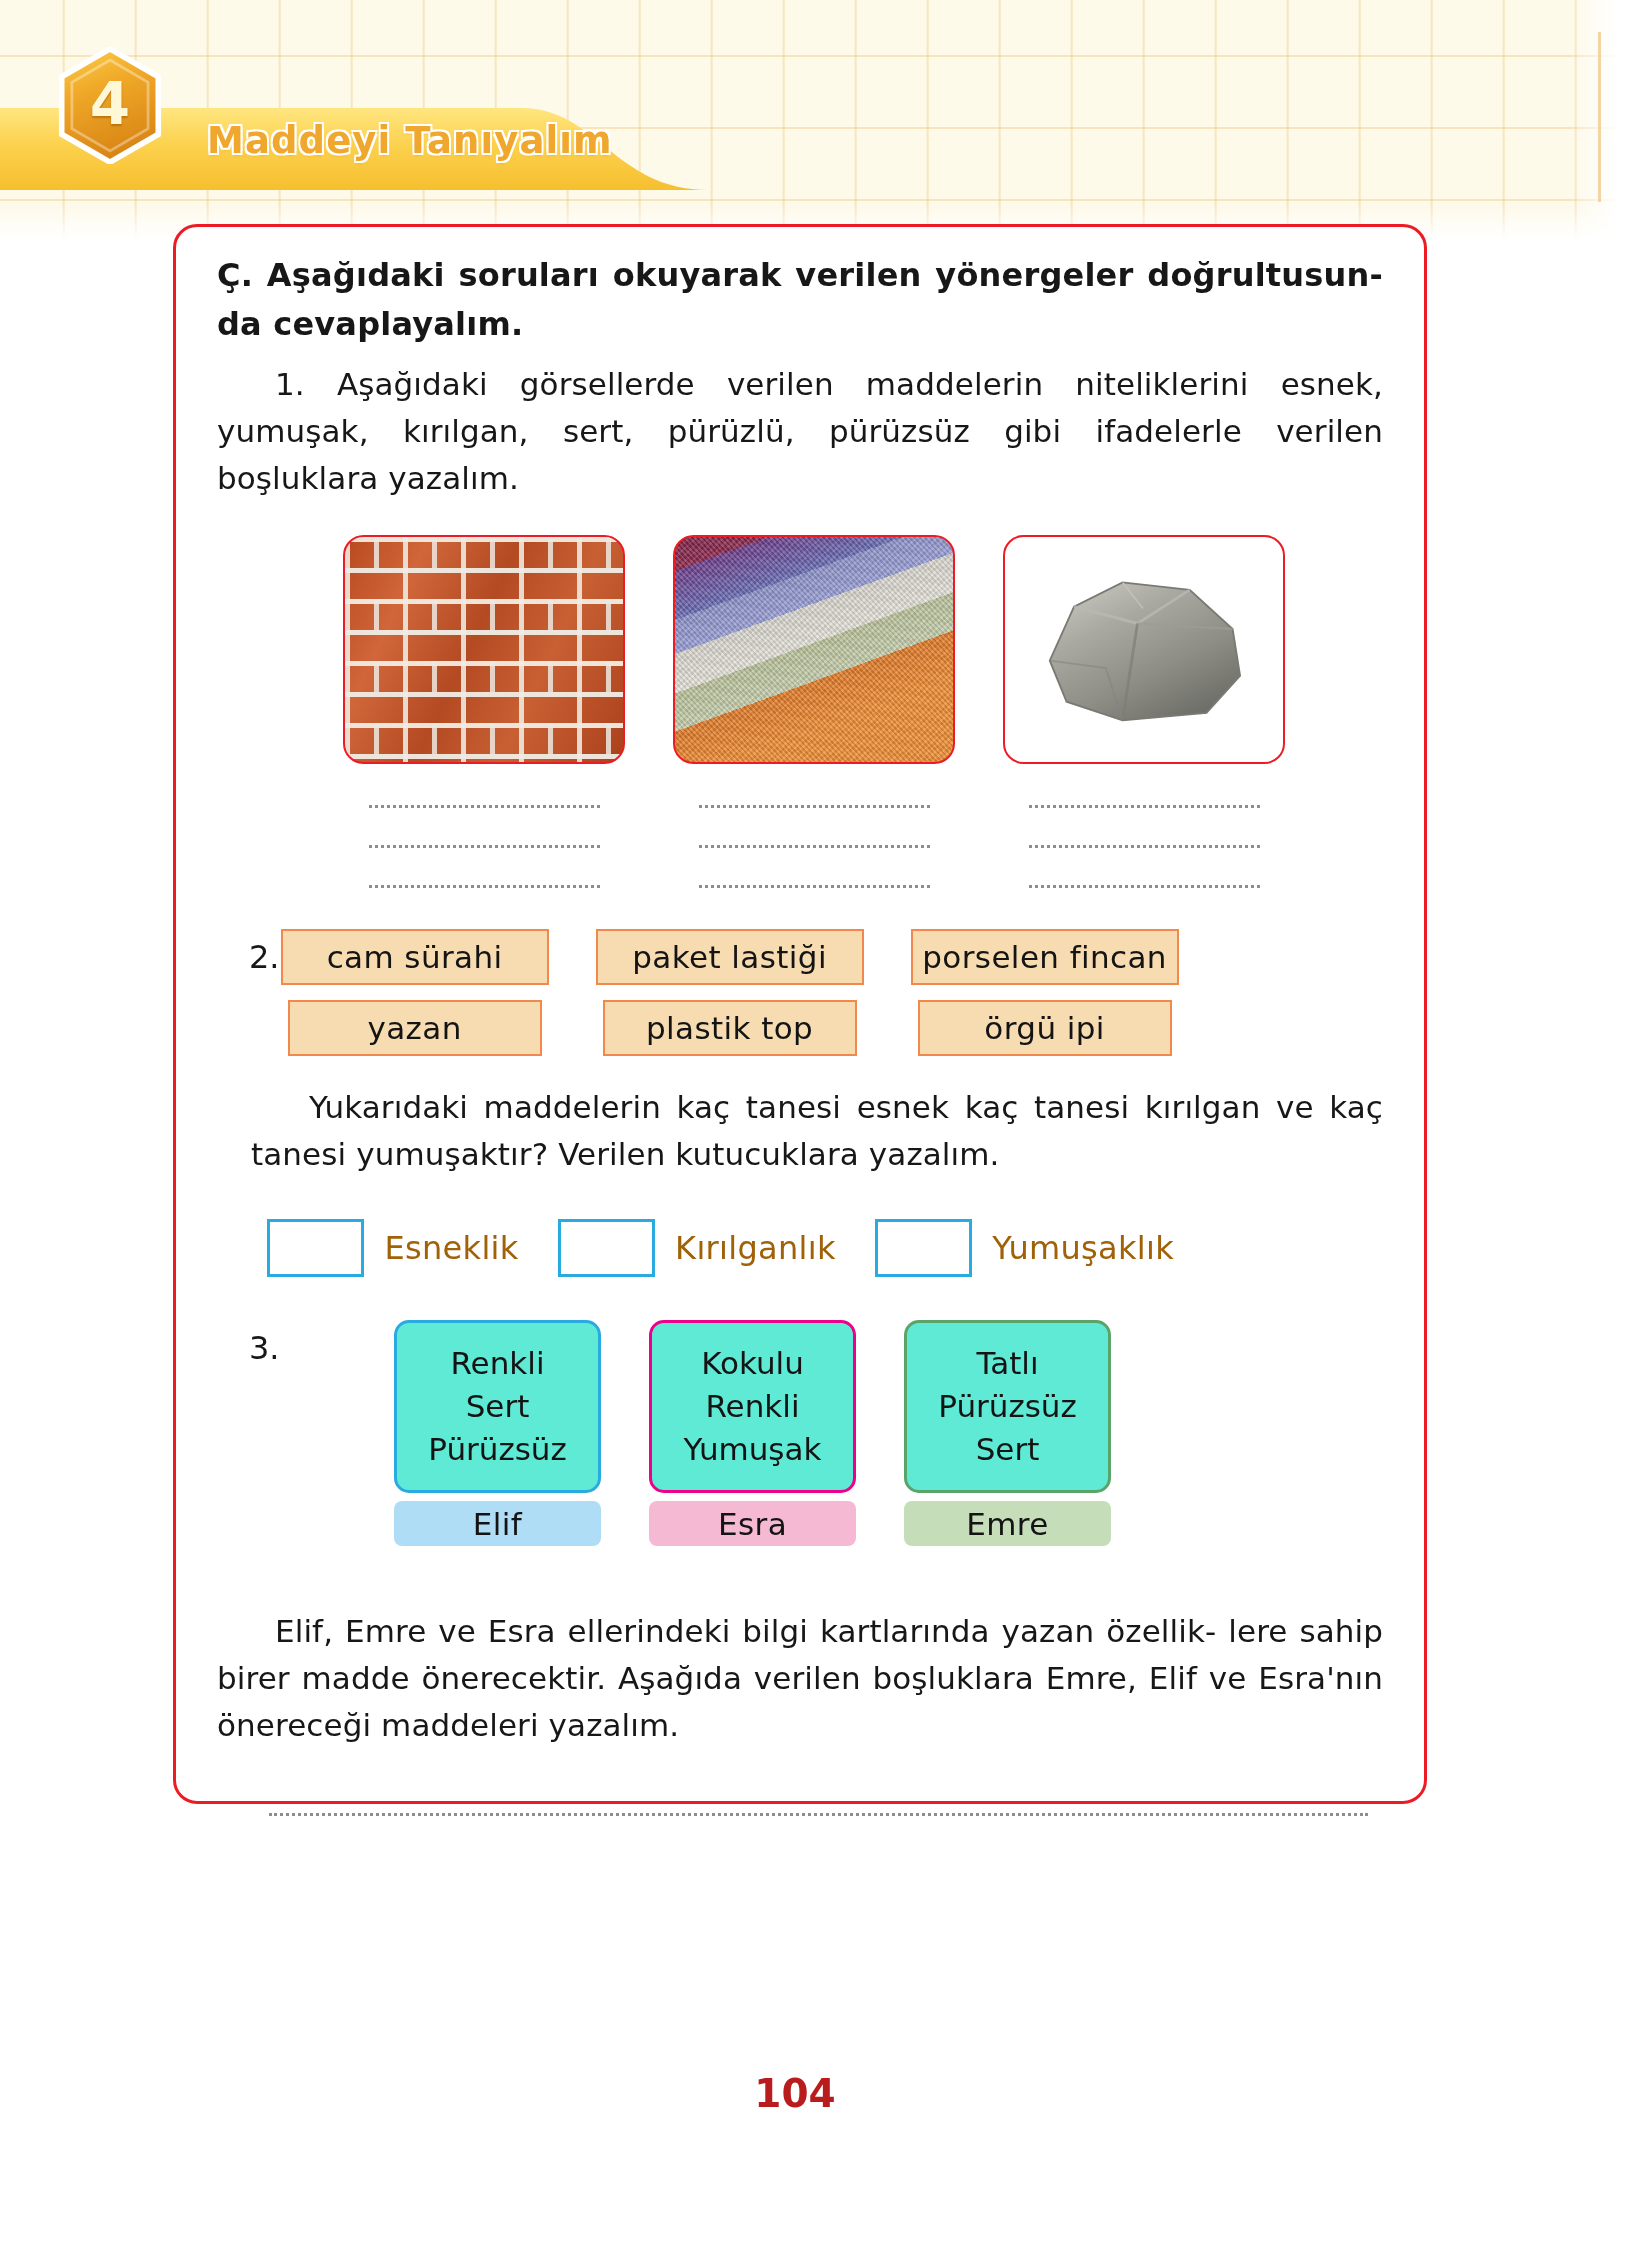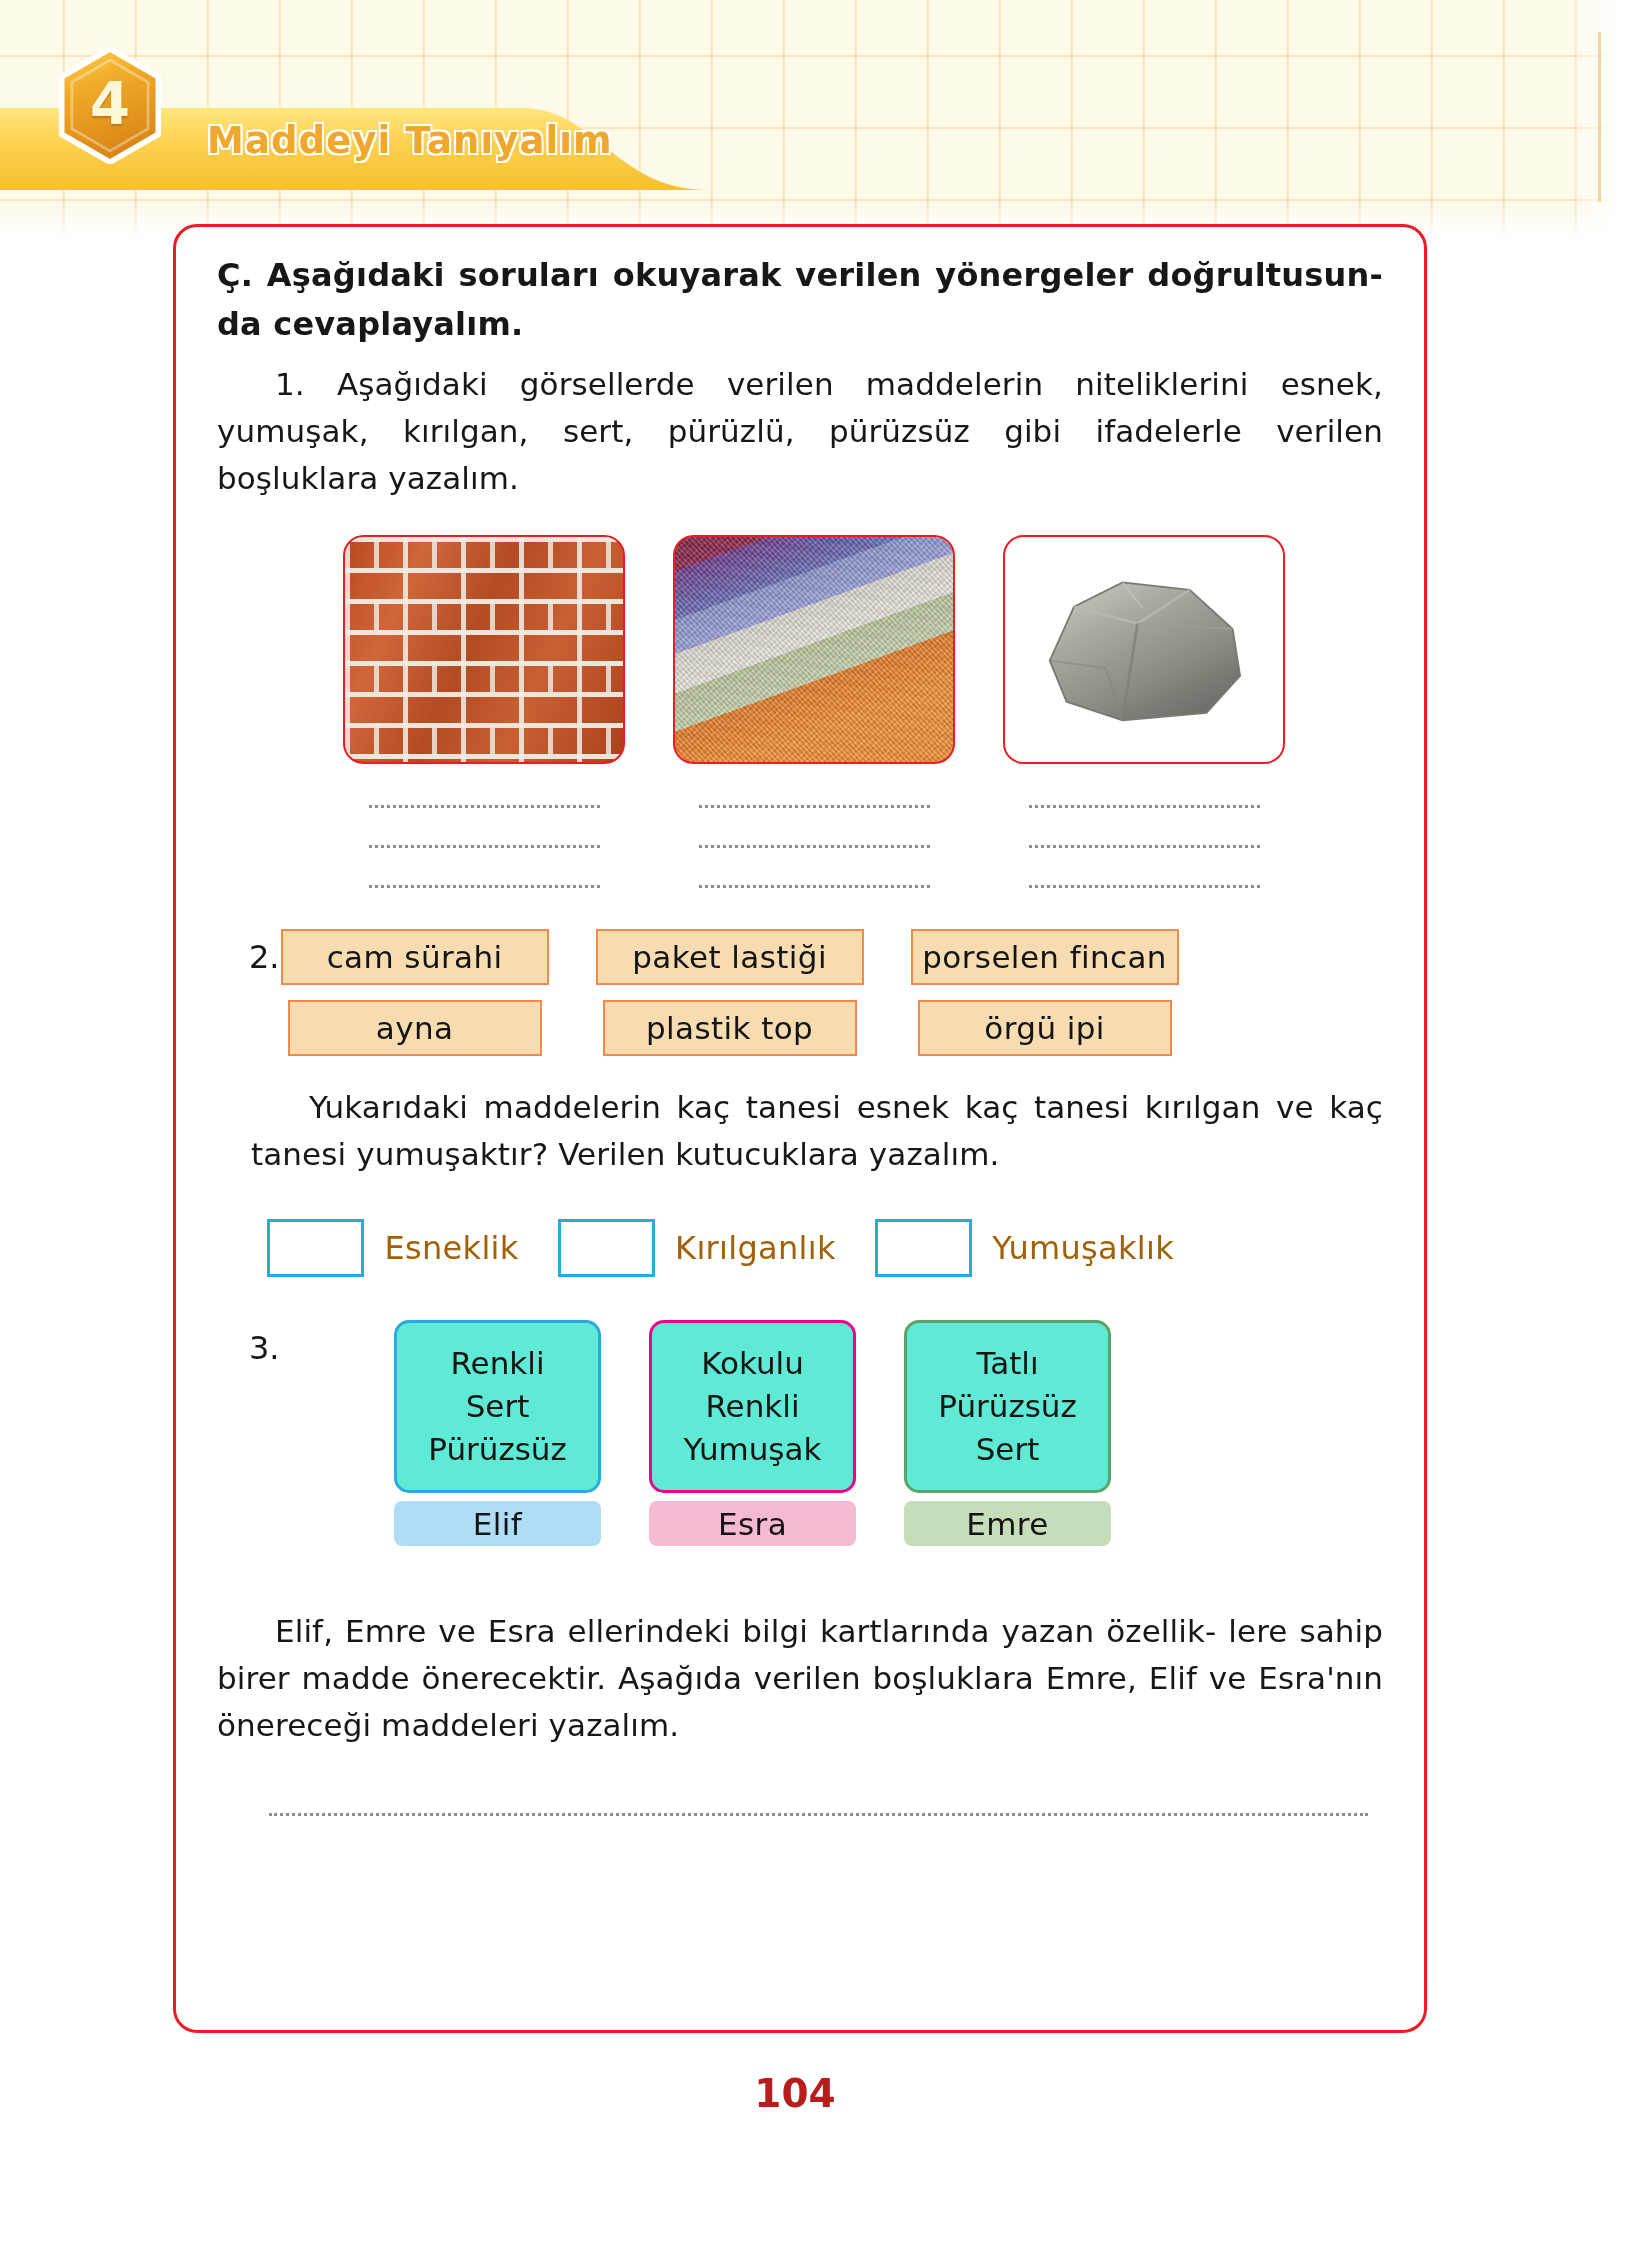--- a/index.html
+++ b/index.html
@@ -112,21 +112,21 @@
       0 2.8px 2.8px rgba(230,160,40,.35);
     white-space: nowrap;
   }
 
   
   .content-box {
     position: absolute;
     left: 173px;
     top: 224px;
     width: 1254px;
-    height: 1809px;
+    height: 1580px;
     border: 3.7px solid #ed1c24;
     border-radius: 24px;
     box-sizing: border-box;
     background: #ffffff;
   }
   .inner {
     position: absolute;
     left: 0; top: 0;
     width: 100%; height: 100%;
     padding: 24px 41px 0 41px;
@@ -459,21 +459,21 @@
         </div>
 
       </div>
 
       <div class="q2-wrap">
         <div class="qnum">2.</div>
         <div class="chip-grid">
           <div class="chip">cam sürahi</div>
           <div class="chip">paket lastiği</div>
           <div class="chip">porselen fincan</div>
-          <div class="chip w-sm">ayna</div>
+          <div class="chip w-sm">yazan</div>
           <div class="chip w-sm">plastik top</div>
           <div class="chip w-sm">örgü ipi</div>
         </div>
       </div>
 
       <p class="para indent" style="margin-top:28px;margin-left:34px;">Yukarıdaki maddelerin kaç tanesi esnek kaç tanesi kırılgan ve kaç tanesi yumuşaktır? Verilen kutucuklara yazalım.</p>
 
       <div class="count-row">
         <div class="count-box"></div>
         <div class="count-label">Esneklik</div>

